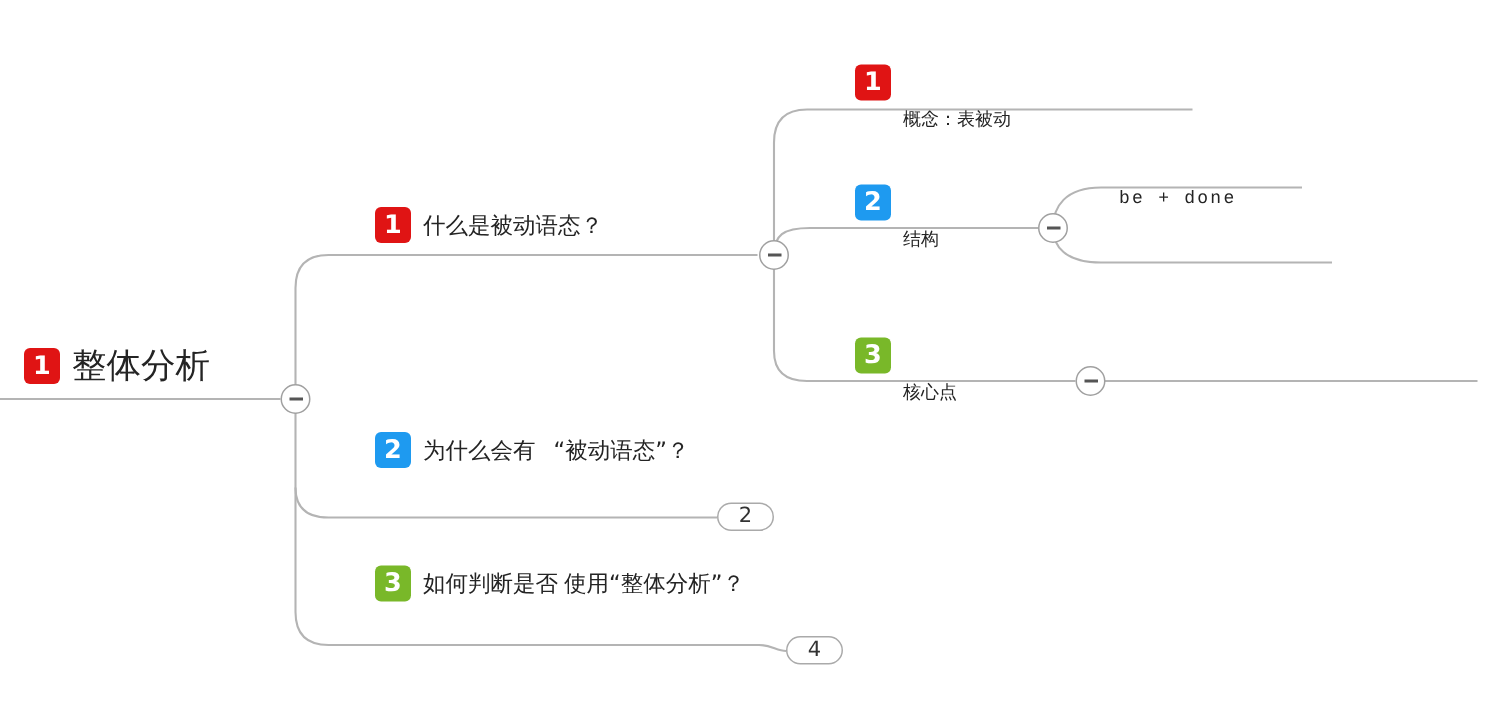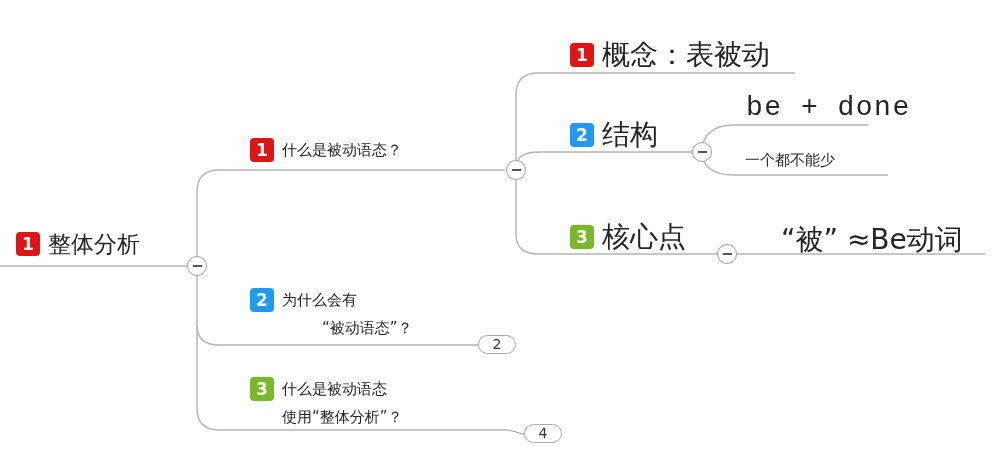--- a/index.html
+++ b/index.html
@@ -13,23 +13,23 @@
   .badge{
     width:24px;height:24px;border-radius:4px;flex:0 0 auto;
     color:#ffffff;font-weight:bold;font-size:17px;line-height:24px;
     display:flex;align-items:center;justify-content:center;
   }
   .badge.red{background:#e01414;}
   .badge.blue{background:#1e9af0;}
   .badge.green{background:#79b829;}
   .label{font-size:15px;line-height:24px;color:#242424;}
   .label.big{font-size:23px;text-align:right;}
-  .label.mid{font-size:28px;}
-  .lines{display:flex;flex-direction:column;gap:4px;}
-  .indent{padding-left:8px;margin-left:32px;}
+  .label.mid{font-size:12px;margin-top:24px;}
+  .lines{display:flex;flex-direction:row;gap:4px;}
+  .indent{padding-left:8px;}
   .latin{letter-spacing:1.5px;font-family:Liberation Mono, monospace;}
   .collapse{
     position:absolute;width:20px;height:20px;box-sizing:border-box;
     border:1.4px solid #a0a0a0;border-radius:50%;background:#ffffff;
     display:flex;align-items:center;justify-content:center;
   }
   .collapse::after{content:"";width:9px;height:1.6px;background:#555555;}
   .pill{
     position:absolute;width:38px;height:19px;box-sizing:border-box;
     border:1.4px solid #aaaaaa;border-radius:10px;background:#ffffff;
@@ -69,21 +69,21 @@
     <span class="badge blue">2</span>
     <span class="lines">
       <span class="label">为什么会有</span>
       <span class="label indent">“被动语态”？</span>
     </span>
   </div>
 
   <div class="topic" style="left:250px;top:377px;">
     <span class="badge green">3</span>
     <span class="lines">
-      <span class="label">什么是被动语态</span>
+      <span class="label">如何判断是否</span>
       <span class="label">使用“整体分析”？</span>
     </span>
   </div>
 
   <div class="topic" style="left:570px;top:43px;">
     <span class="badge red">1</span>
     <span class="label mid">概念：表被动</span>
   </div>
 
   <div class="topic" style="left:570px;top:123px;">
@@ -93,27 +93,21 @@
 
   <div class="topic" style="left:570px;top:225px;">
     <span class="badge green">3</span>
     <span class="label mid">核心点</span>
   </div>
 
   <div class="topic" style="left:746px;top:96px;">
     <span class="label mid latin">be + done</span>
   </div>
 
-  <div class="topic" style="left:745px;top:148px;">
-    <span class="label">一个都不能少</span>
-  </div>
 
-  <div class="topic" style="left:781px;top:228px;">
-    <span class="label mid">“被” ≈Be动词</span>
-  </div>
 
   <div class="collapse" style="left:187px;top:256px;"></div>
   <div class="collapse" style="left:506px;top:160px;"></div>
   <div class="collapse" style="left:692px;top:142px;"></div>
   <div class="collapse" style="left:717px;top:244px;"></div>
 
   <div class="pill" style="left:478px;top:335px;">2</div>
   <div class="pill" style="left:524px;top:424px;">4</div>
 
 </div>

